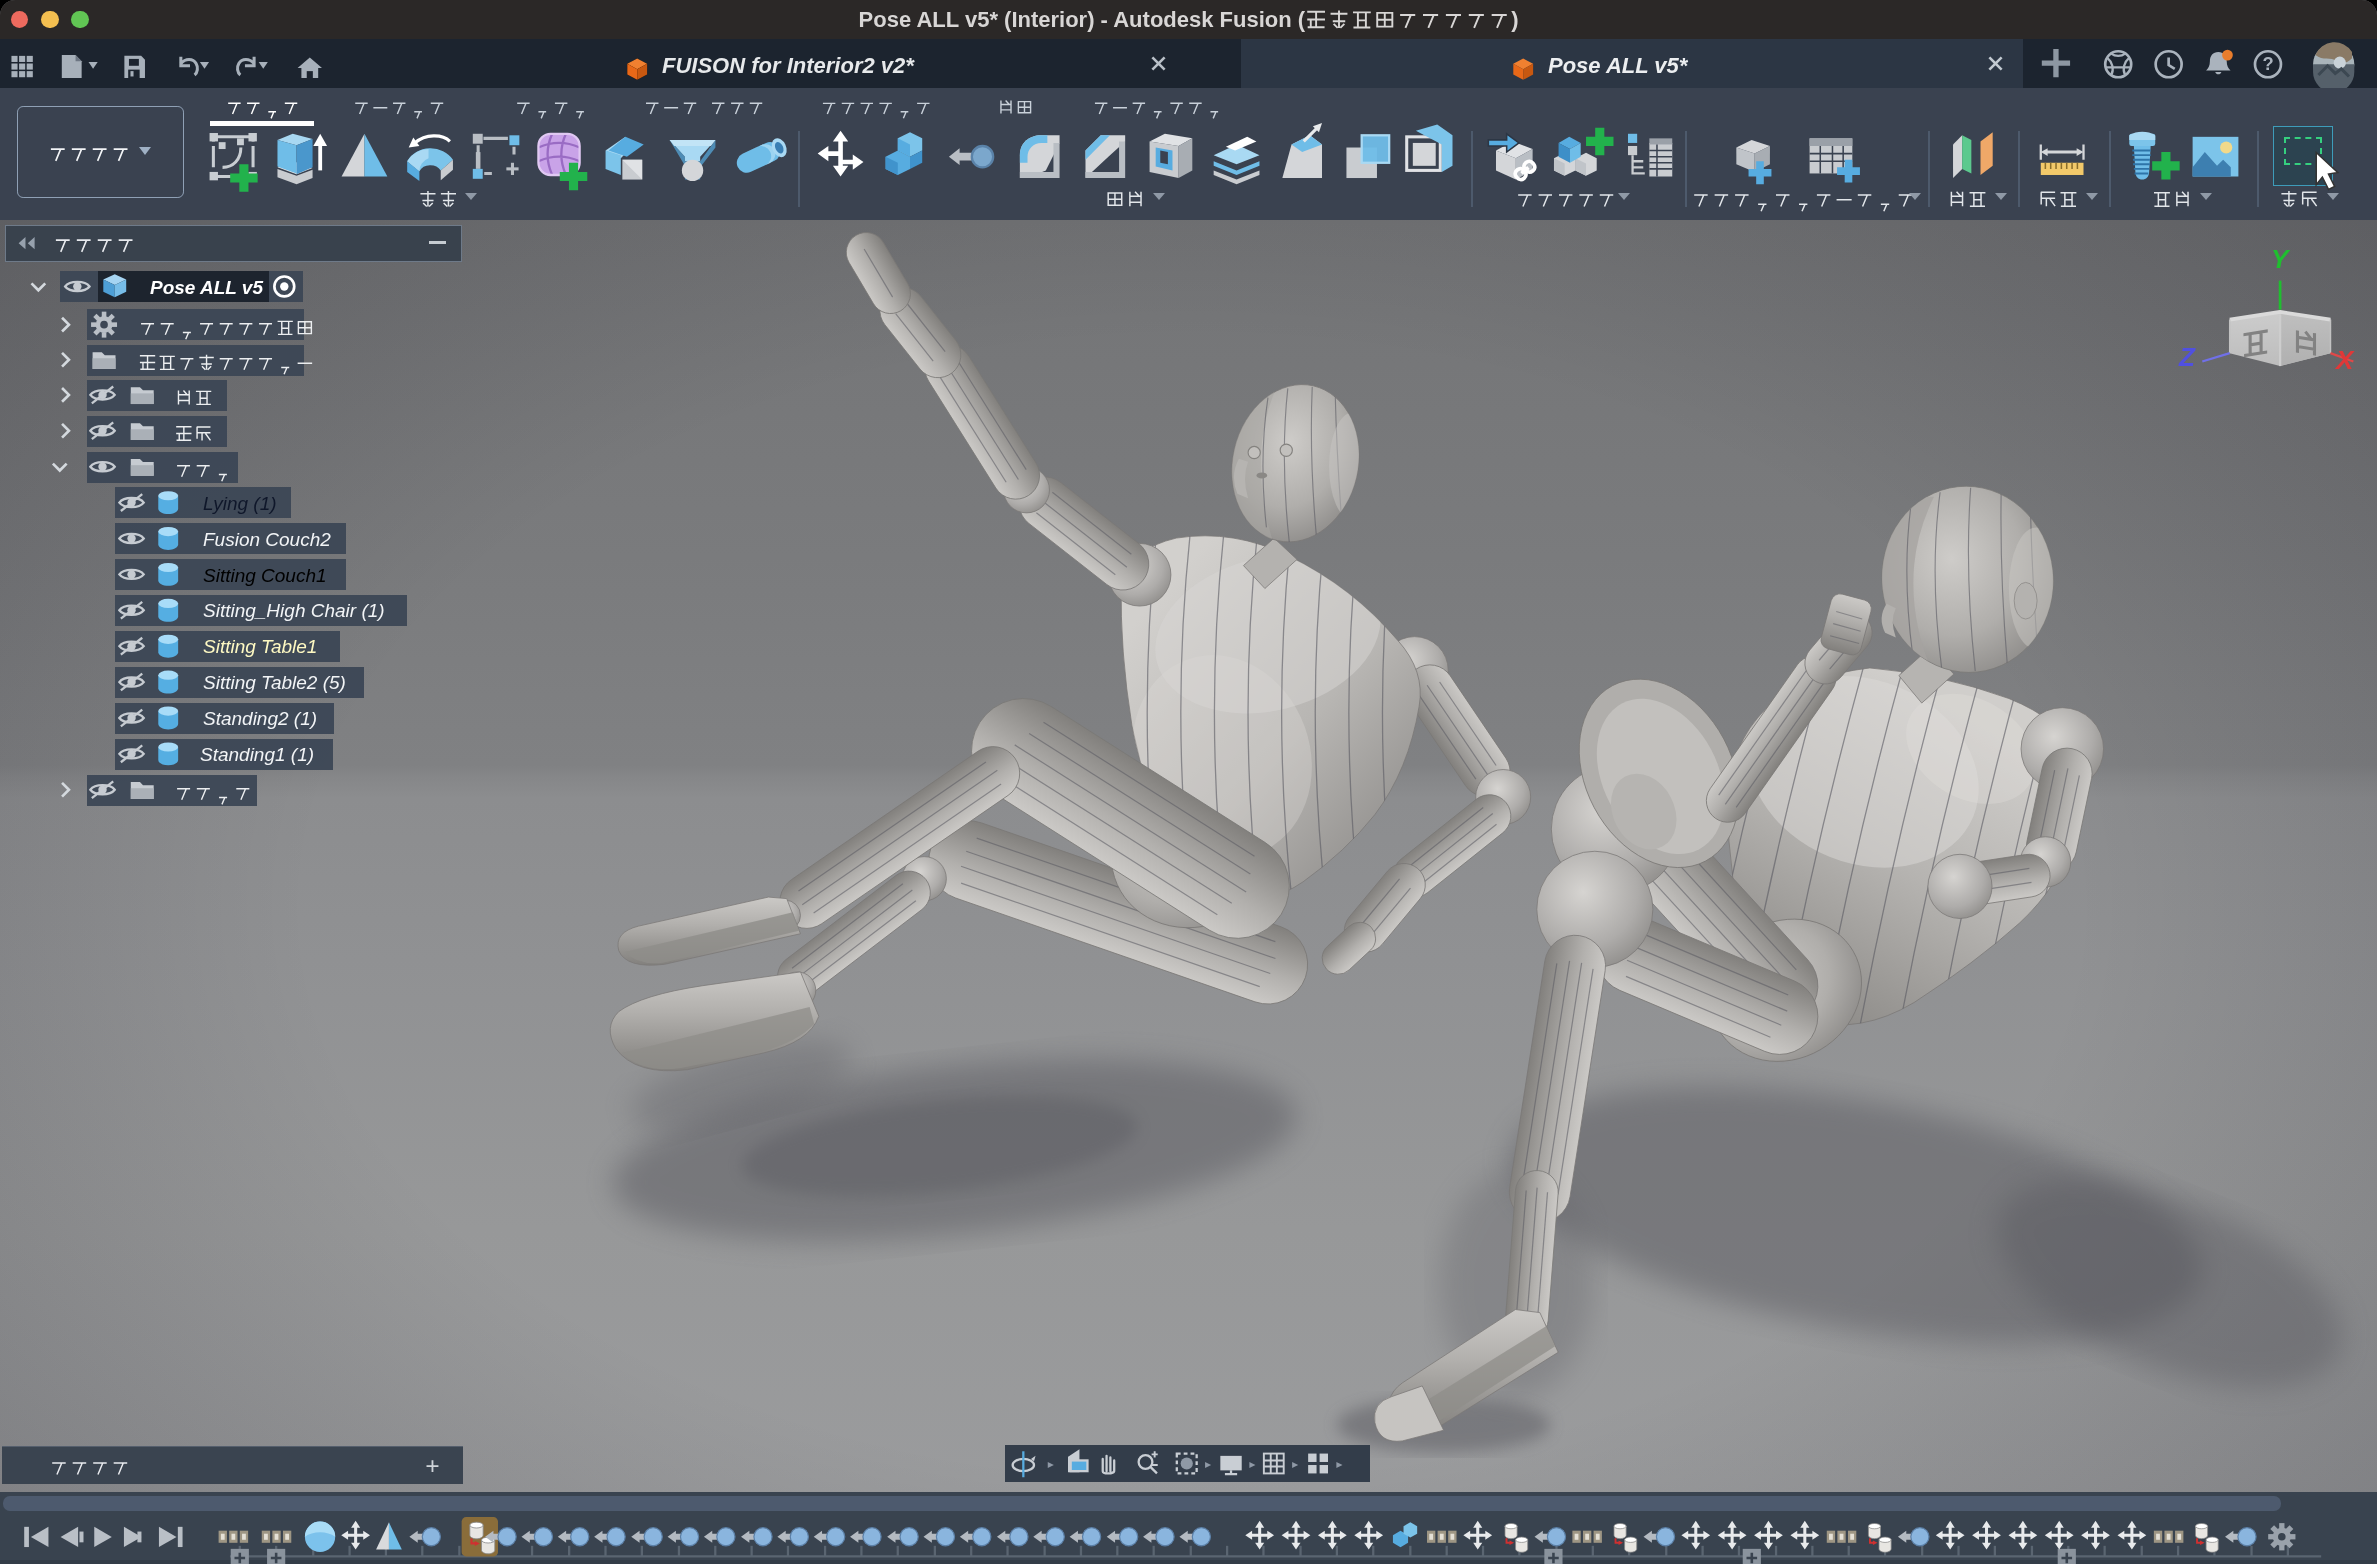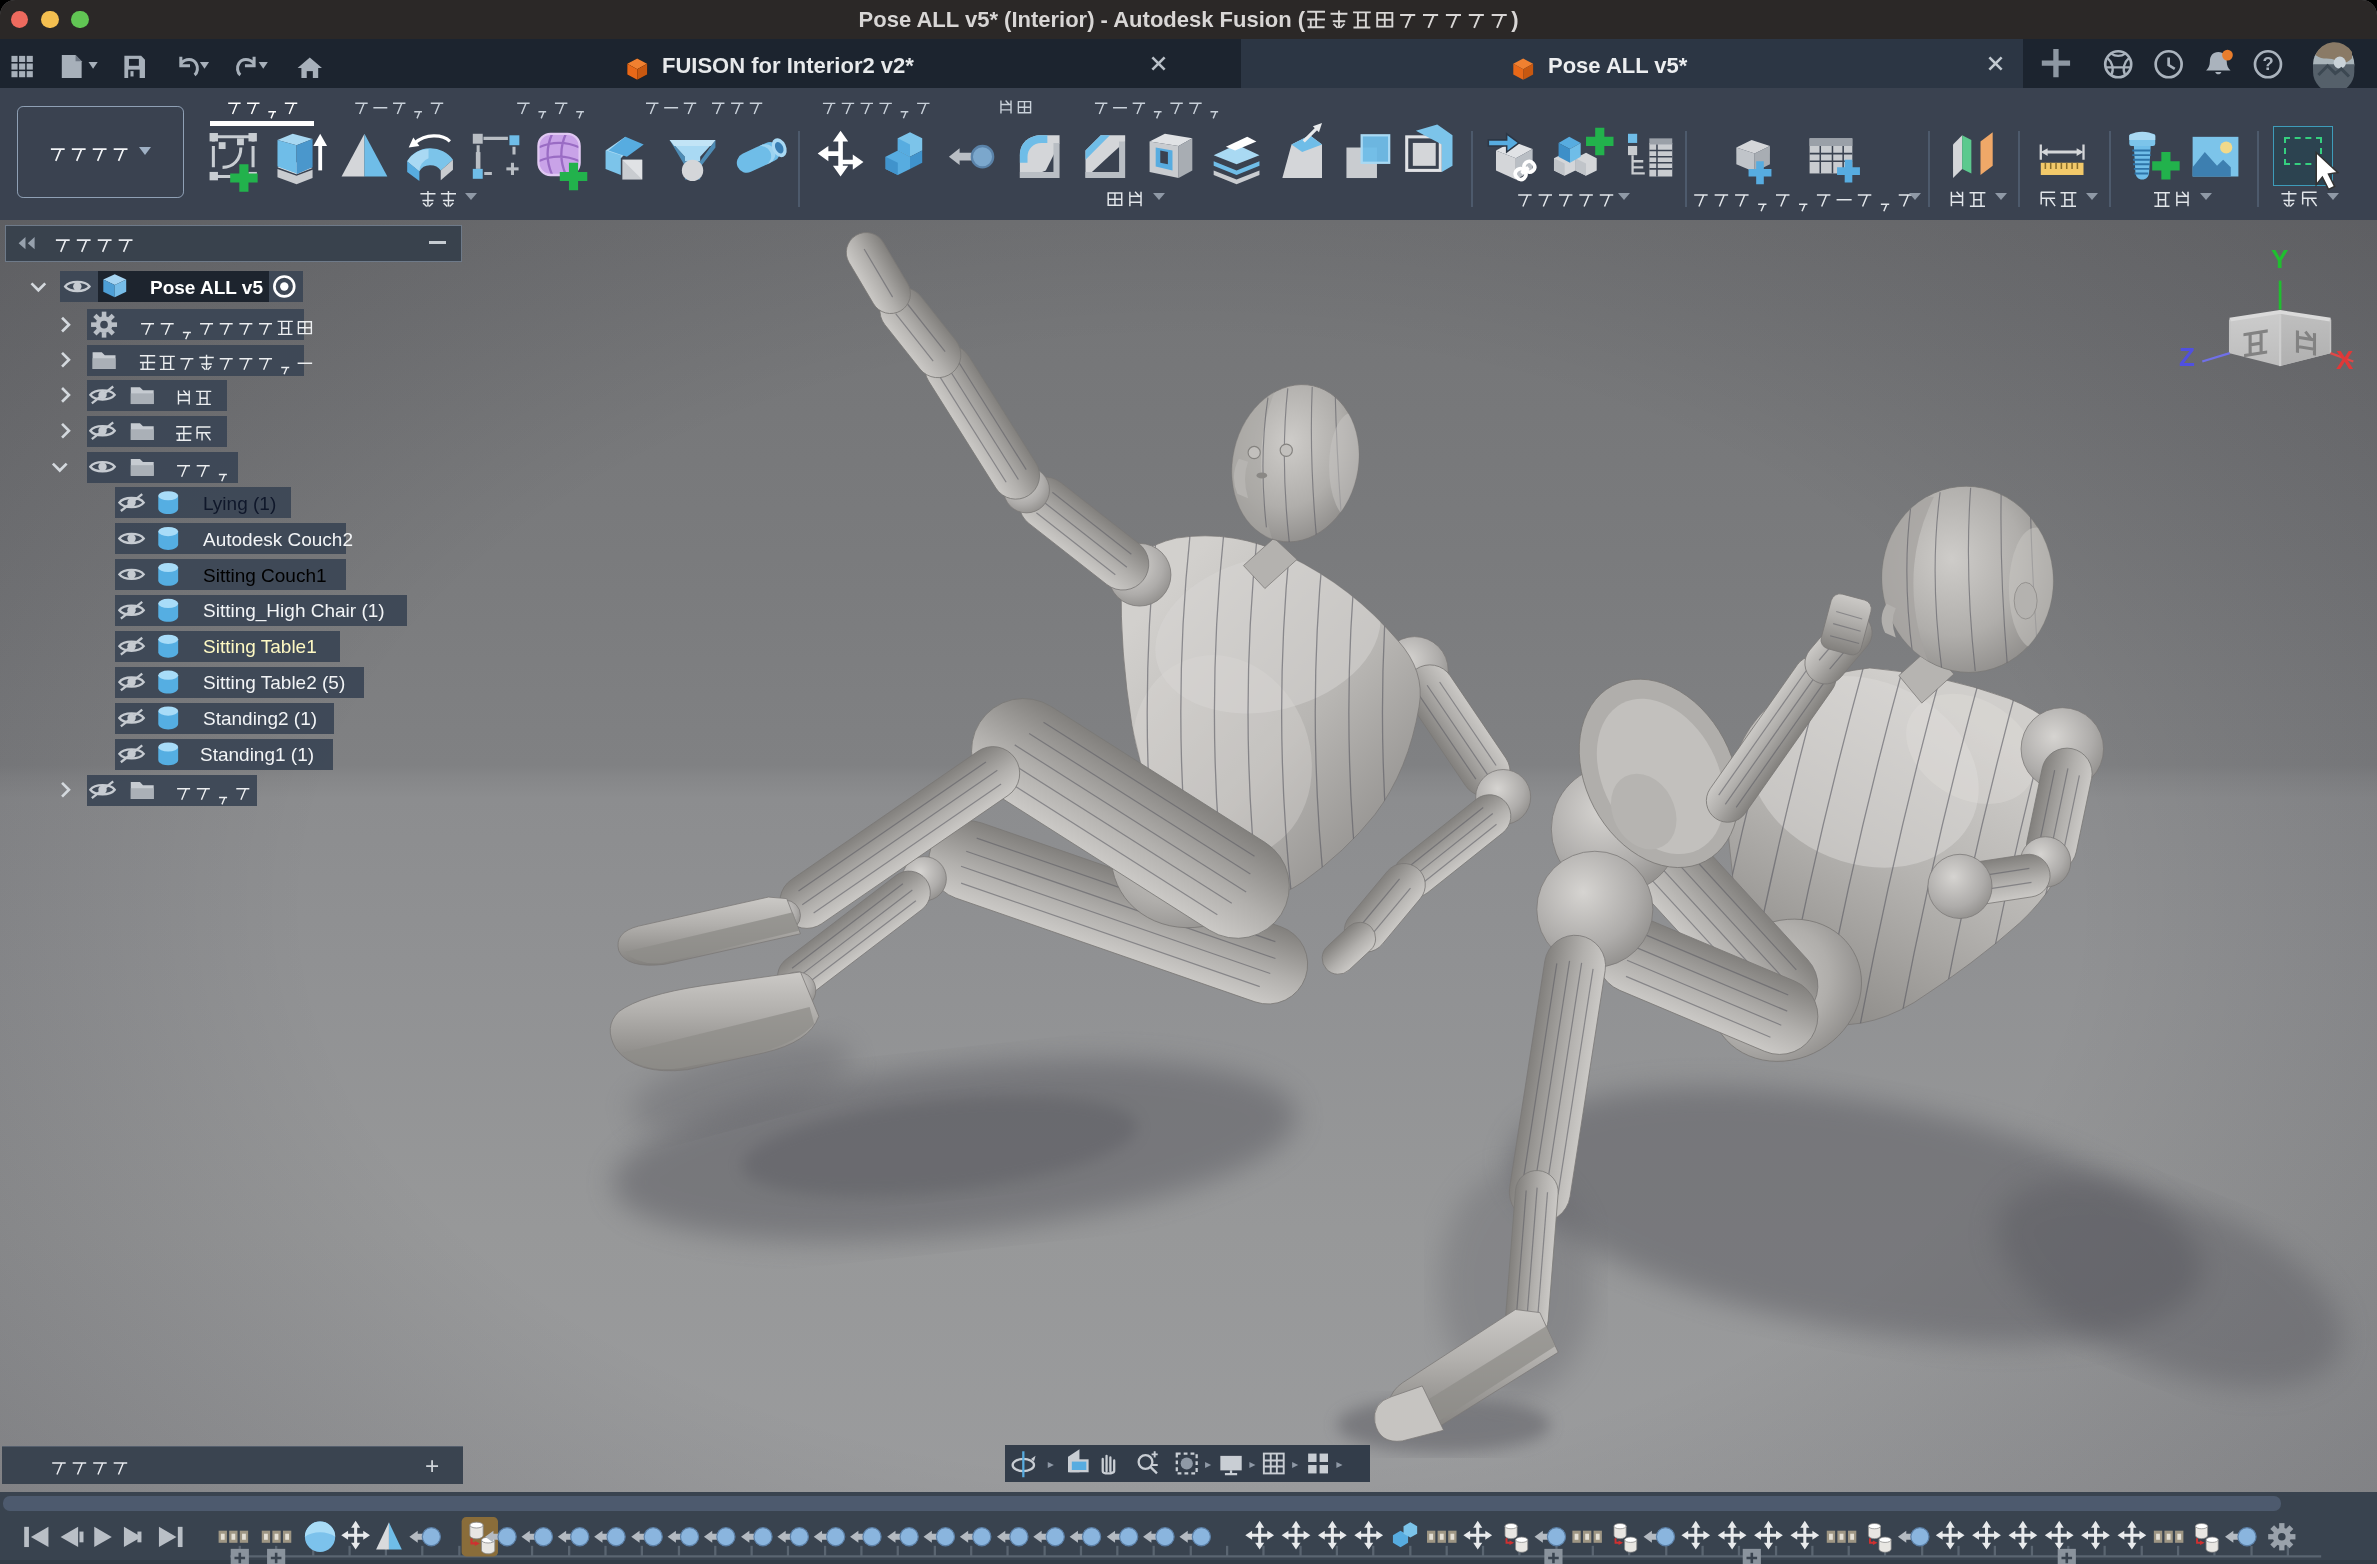--- a/index.html
+++ b/index.html
@@ -1,16 +1,16 @@
 <!DOCTYPE html>
 <html style="font-size:12.2px"><head><meta charset="utf-8"><style>html,body{margin:0;padding:0;background:#000;}
 *{box-sizing:border-box;font-family:"Liberation Sans",sans-serif;}
 #win{position:relative;width:2377px;height:1565px;overflow:hidden;border-radius:15.3px 15.3px 0 0;background:#77777a;}
 .abs{position:absolute;}
-.txt{position:absolute;color:#fff;white-space:nowrap;}
+.txt{position:absolute;color:#fff;white-space:nowrap;font-style:italic;}
 svg{display:block}
 .sep{position:absolute;width:1.5px;top:131px;height:76px;background:#4d5a6c;}
 .caret{width:0;height:0;border-left:6.9px solid transparent;border-right:6.9px solid transparent;border-top:8.4px solid #8f99a6;position:absolute;}
 </style></head><body>
 <div id="win">
     <div class="abs" style="left:0;top:0;width:2377px;height:39px;background:#2b2827"></div>
     <div class="abs" style="left:10.7px;top:10.7px;width:17.6px;height:17.6px;border-radius:50%;background:#ed6a5e"></div>
     <div class="abs" style="left:41px;top:10.7px;width:17.6px;height:17.6px;border-radius:50%;background:#f4bf50"></div>
     <div class="abs" style="left:71px;top:10.7px;width:17.6px;height:17.6px;border-radius:50%;background:#61c554"></div>
     <div style="position:absolute;left:0;top:0;width:2377px;height:39px;display:flex;align-items:center;justify-content:center;color:#d8d6d5;font-size:22px;font-weight:700;white-space:nowrap">
@@ -765,21 +765,21 @@
     </div>
     <div class="abs" style="left:87px;top:452px;width:151px;height:31px;background:rgba(60,70,85,0.94)"></div>
     <div style="position:absolute;left:174px;top:458px;width:62px;height:23px">
       <svg width="59" height="23" viewBox="0 -10 309 120" style="overflow:visible">
         <path d="M16 30L84 30M64 30L40 88M119 30L187 30M167 30L143 88M235 76L277 76M265 76L250 112" fill="none" stroke="#eceef0" stroke-width="7.4" opacity="1.0"></path>
       </svg>
     </div>
     <div class="abs" style="left:115px;top:487px;width:176px;height:31px;background:rgba(60,70,85,0.94)"></div>
     <div class="txt" style="left:203px;top:493px;font-size:19px;font-weight:400;color:#0f172a">Lying (1)</div>
     <div class="abs" style="left:115px;top:523px;width:231px;height:31px;background:rgba(60,70,85,0.94)"></div>
-    <div class="txt" style="left:203px;top:529px;font-size:19px;font-weight:400;color:#f2f4f6">Autodesk Couch2</div>
+    <div class="txt" style="left:203px;top:529px;font-size:19px;font-weight:400;color:#f2f4f6">Fusion Couch2</div>
     <div class="abs" style="left:115px;top:559px;width:231px;height:31px;background:rgba(60,70,85,0.94)"></div>
     <div class="txt" style="left:203px;top:565px;font-size:19px;font-weight:400;color:#000000">Sitting Couch1</div>
     <div class="abs" style="left:115px;top:595px;width:292px;height:31px;background:rgba(60,70,85,0.94)"></div>
     <div class="txt" style="left:203px;top:600px;font-size:19px;font-weight:400;color:#f2f4f6">Sitting_High Chair (1)</div>
     <div class="abs" style="left:115px;top:631px;width:225px;height:31px;background:rgba(60,70,85,0.94)"></div>
     <div class="txt" style="left:203px;top:636px;font-size:19px;font-weight:400;color:#fef9c3">Sitting Table1</div>
     <div class="abs" style="left:115px;top:667px;width:249px;height:31px;background:rgba(60,70,85,0.94)"></div>
     <div class="txt" style="left:203px;top:672px;font-size:19px;font-weight:400;color:#f2f4f6">Sitting Table2 (5)</div>
     <div class="abs" style="left:115px;top:703px;width:219px;height:31px;background:rgba(60,70,85,0.94)"></div>
     <div class="txt" style="left:203px;top:708px;font-size:19px;font-weight:400;color:#f2f4f6">Standing2 (1)</div>

